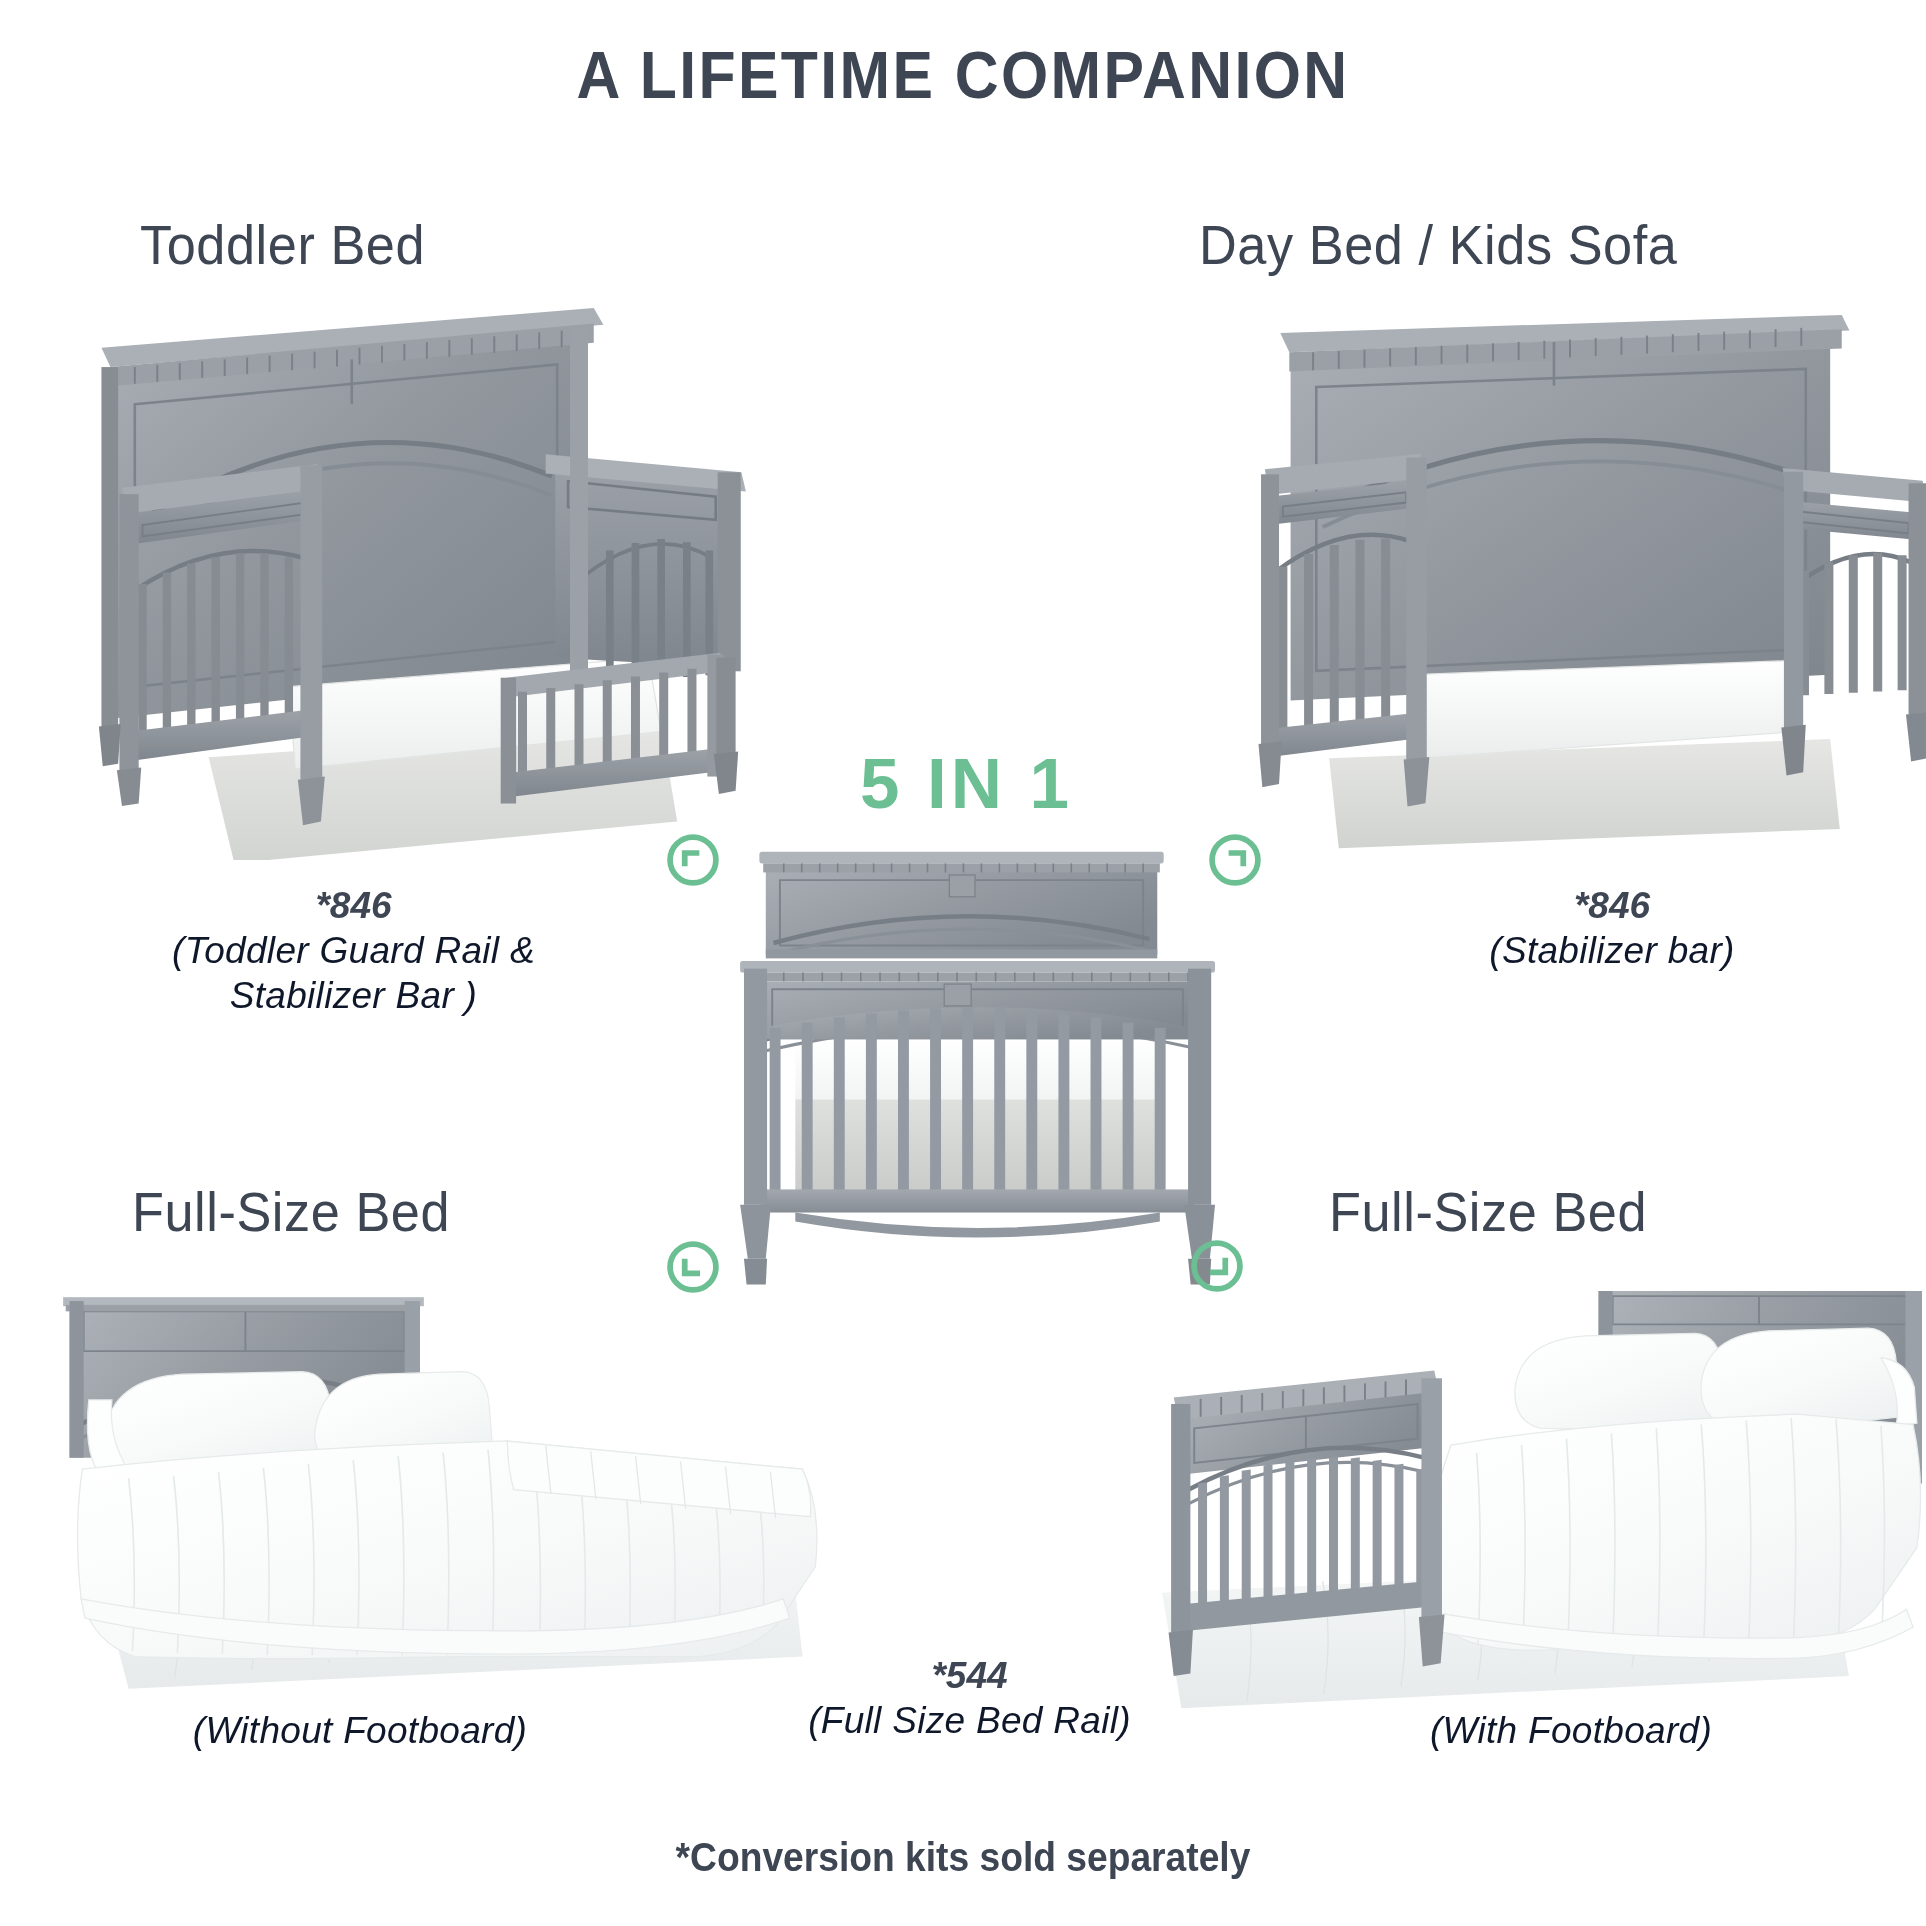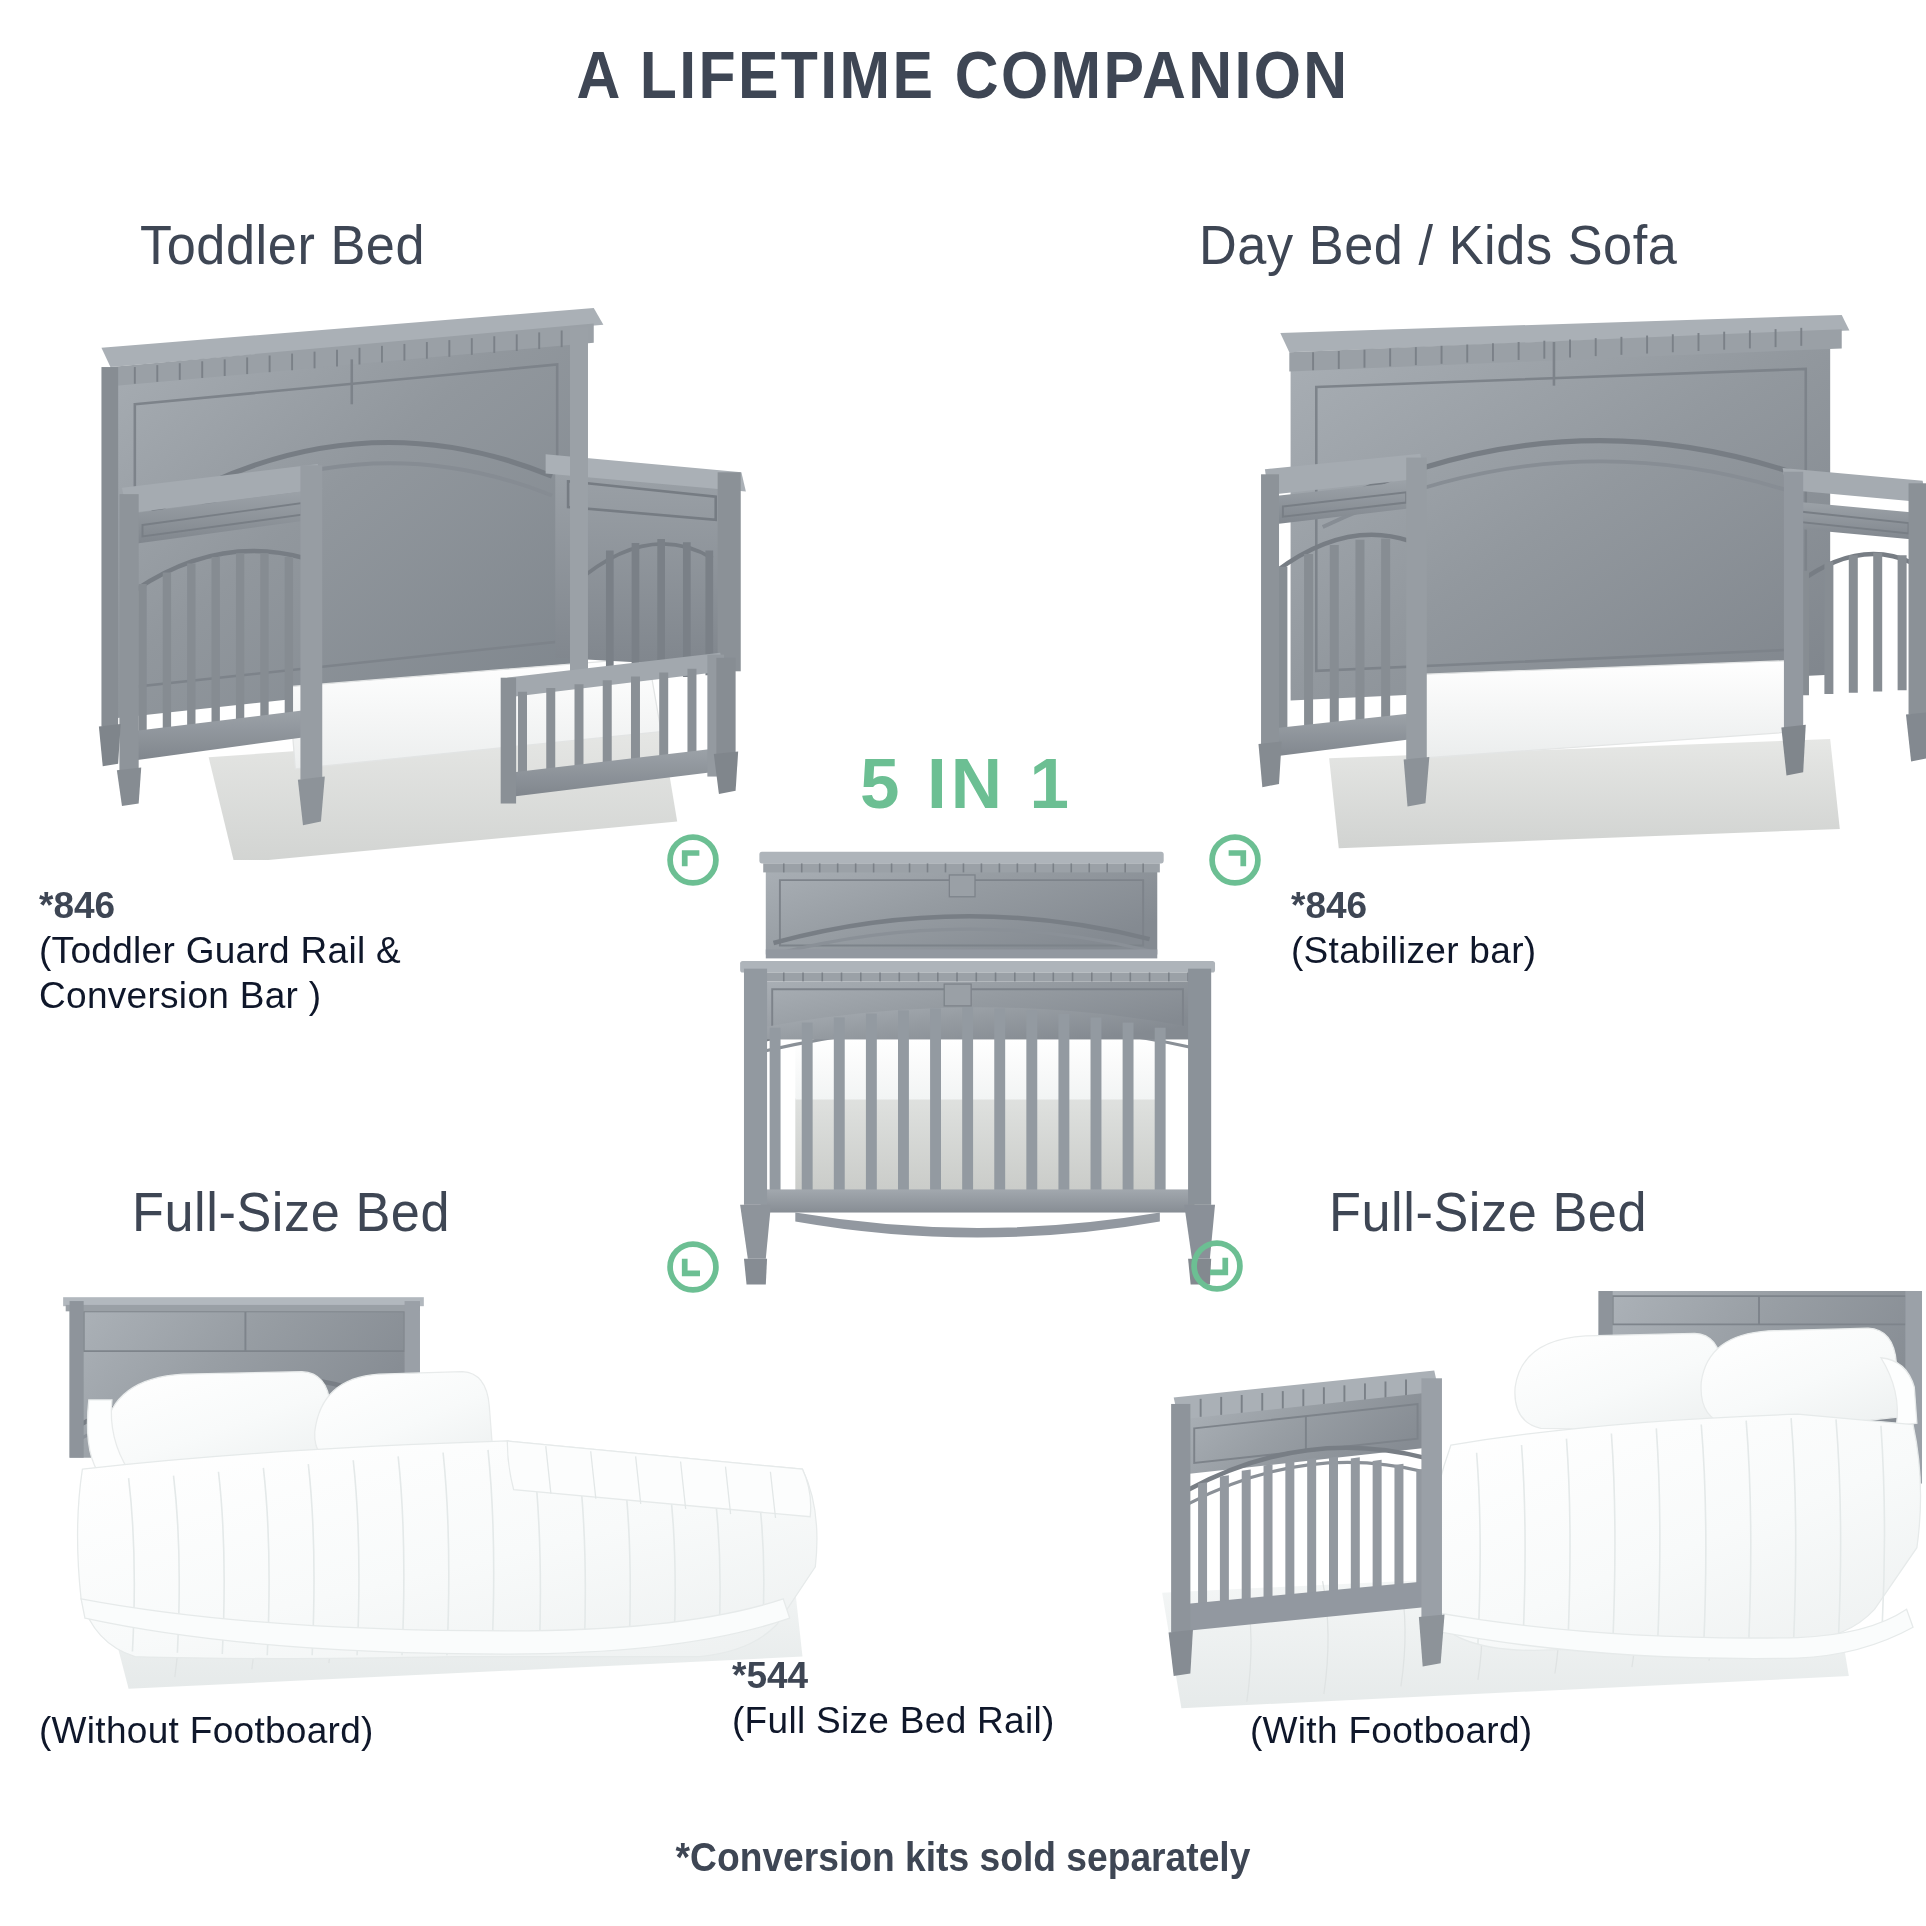--- a/index.html
+++ b/index.html
@@ -49,22 +49,23 @@
     transform-origin: left center;
   }
   #heading-toddler   { left: 140px;  top: 213px; }
   #heading-daybed    { left: 1199px; top: 213px; }
   #heading-full-left { left: 132px;  top: 1180px; }
   #heading-full-right{ left: 1329px; top: 1180px; }
 
   
   .caption-block {
     position: absolute;
-    text-align: left;
+    text-align: center;
     line-height: 1.22;
+    font-style: italic;
   }
   .caption-code {
     font-size: 37px;
     font-weight: bold;
     color: #3e4654;
     letter-spacing: 0px;
   }
   .caption-sub {
     font-size: 37px;
     font-weight: 300;
@@ -684,21 +685,21 @@
   <div class="corner-badge" id="badge-br">
     <svg width="56" height="56" viewBox="0 0 88 88">
       <circle cx="44" cy="44" r="36" fill="none" stroke="#6cbf93" stroke-width="9"></circle>
       <path d="M33 54 L57 54 L57 31" fill="none" stroke="#6cbf93" stroke-width="9" stroke-linecap="butt"></path>
     </svg>
   </div>
 
   <div class="caption-block" id="caption-toddler">
     <div class="caption-code">*846</div>
     <div class="caption-sub">(Toddler Guard Rail &amp;</div>
-    <div class="caption-sub">Conversion Bar )</div>
+    <div class="caption-sub">Stabilizer Bar )</div>
   </div>
 
   <div class="caption-block" id="caption-daybed">
     <div class="caption-code">*846</div>
     <div class="caption-sub">(Stabilizer bar)</div>
   </div>
 
   <div class="caption-block" id="caption-rail">
     <div class="caption-code">*544</div>
     <div class="caption-sub">(Full Size Bed Rail)</div>

